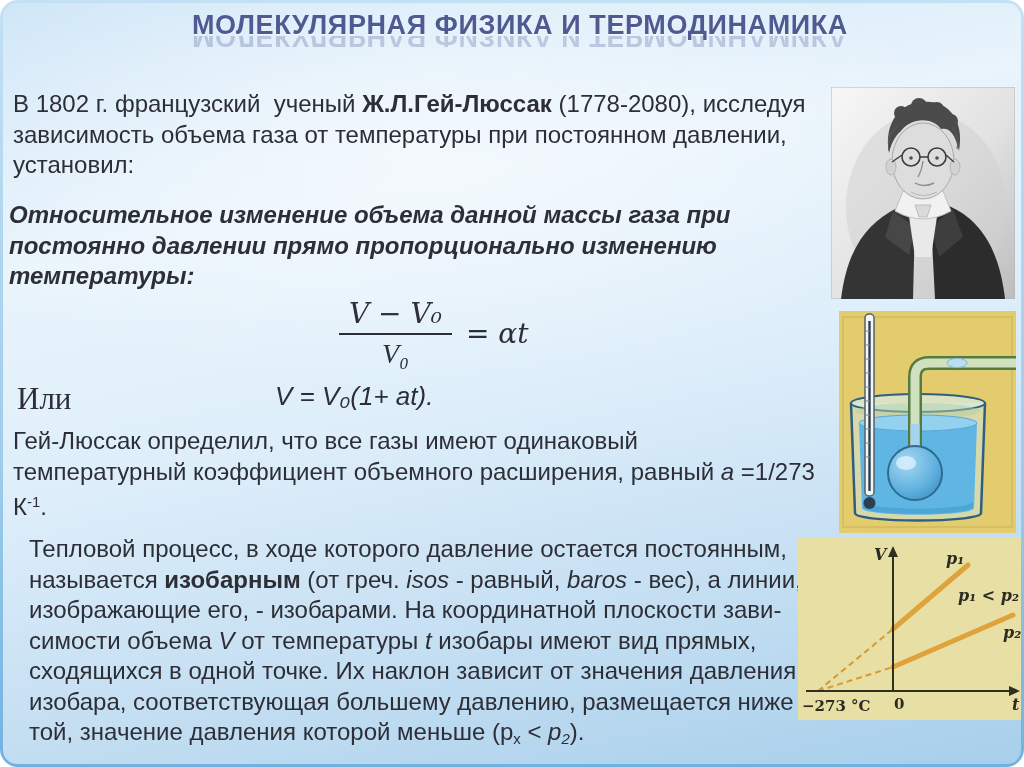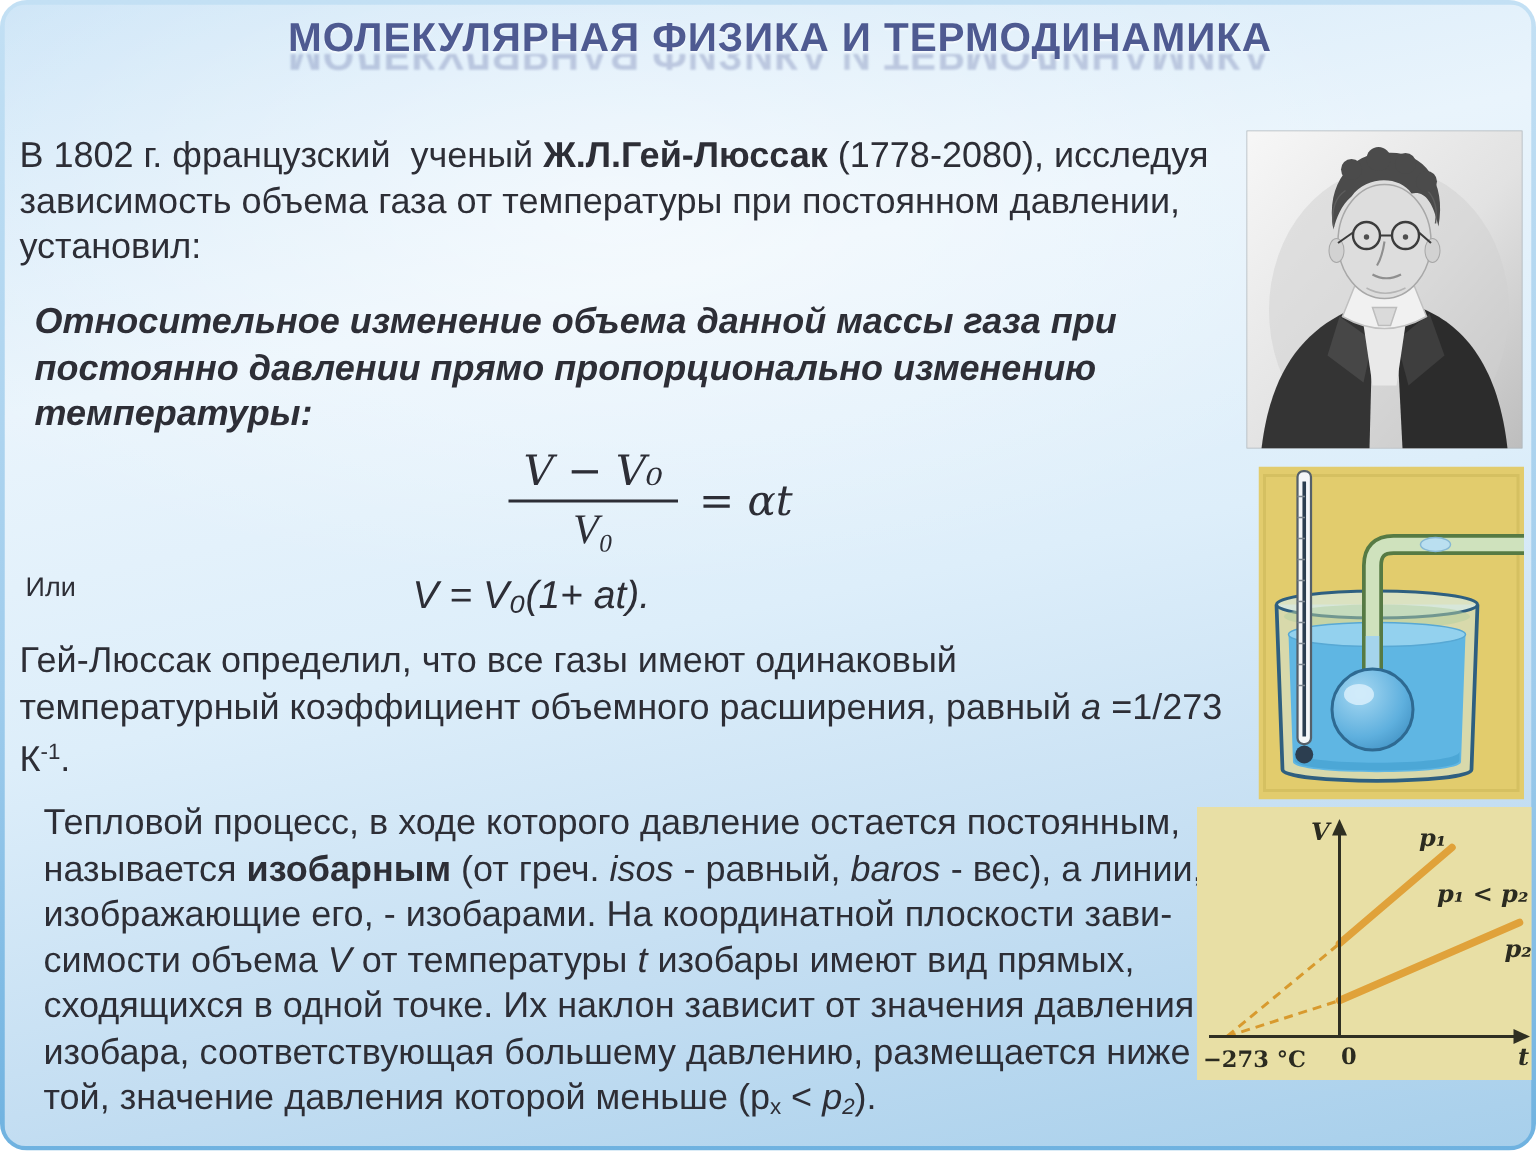--- a/index.html
+++ b/index.html
@@ -19,34 +19,34 @@
          text-shadow:0 1px 1px rgba(255,255,255,.65);}
   .title-reflect{left:16px;right:0;top:33px;height:16px;text-align:center;overflow:hidden;
          font-size:27px;font-weight:700;letter-spacing:.6px;color:#5a67a0;
          transform:scaleY(-1);opacity:.30;filter:blur(.6px);pointer-events:none;}
   .subtitle{left:16px;right:0;top:41px;text-align:center;z-index:3;
          font-size:23px;font-weight:700;color:#36608f;
          text-shadow:0 1px 1px rgba(255,255,255,.5);}
   
   .para{color:#2d2e36;font-size:24px;line-height:30.5px;white-space:pre;}
   .p1{left:10px;top:86px;width:830px;}
-  .p2{left:20px;top:197px;width:780px;font-weight:700;font-style:italic;}
+  .p2{left:6px;top:197px;width:780px;font-weight:700;font-style:italic;}
   .p3{left:10px;top:423px;width:840px;}
   .p4{left:26px;top:531px;width:820px;}
   .b{font-weight:700;} .i{font-style:italic;}
   .subs{font-size:.62em;vertical-align:-.25em;}
   .sups{font-size:.62em;vertical-align:.55em;}
   
   .formula{left:336px;top:294px;display:flex;align-items:center;color:#2d2e36;
            font-family:"DejaVu Serif","Liberation Serif",serif;font-style:italic;font-size:28px;}
   .frac{display:inline-flex;flex-direction:column;align-items:center;}
   .frac .num{padding:0 10px 3px 10px;border-bottom:2px solid #2d2e36;}
   .frac .den{padding:3px 10px 0 10px;font-family:Liberation Serif, serif;}
   .frac-rhs{margin-left:14px;}
-  .or-label{left:14px;top:378px;font-size:18px;color:#2d2e36;}
+  .or-label{left:14px;top:378px;font-size:31px;color:#2d2e36;font-family:Liberation Serif, serif;}
   .or-formula{left:272px;top:378px;font-size:26px;font-style:italic;color:#2d2e36;}
   .fig{position:absolute;}
   svg{display:block;}
 </style>
 </head>
 <body>
 
 <div class="frame">
  <div class="slide">
 

